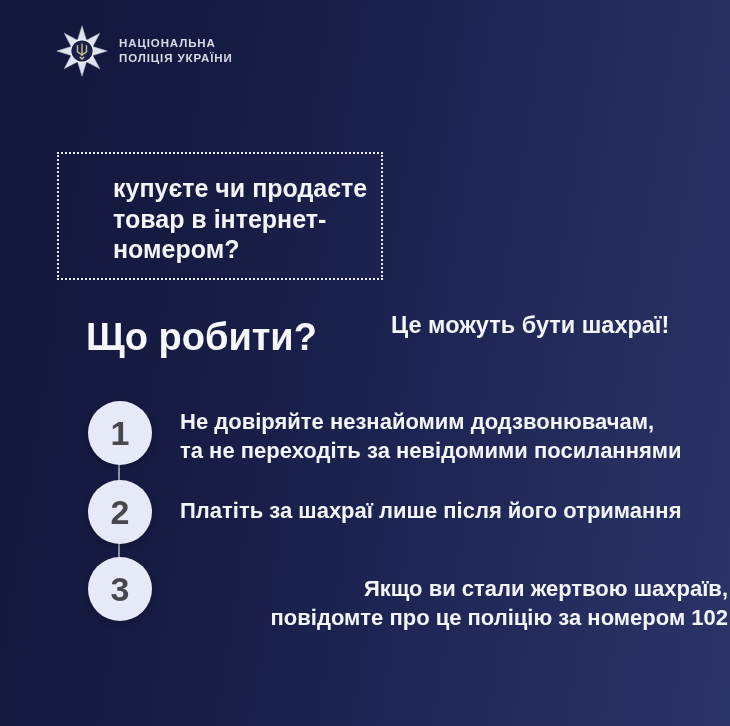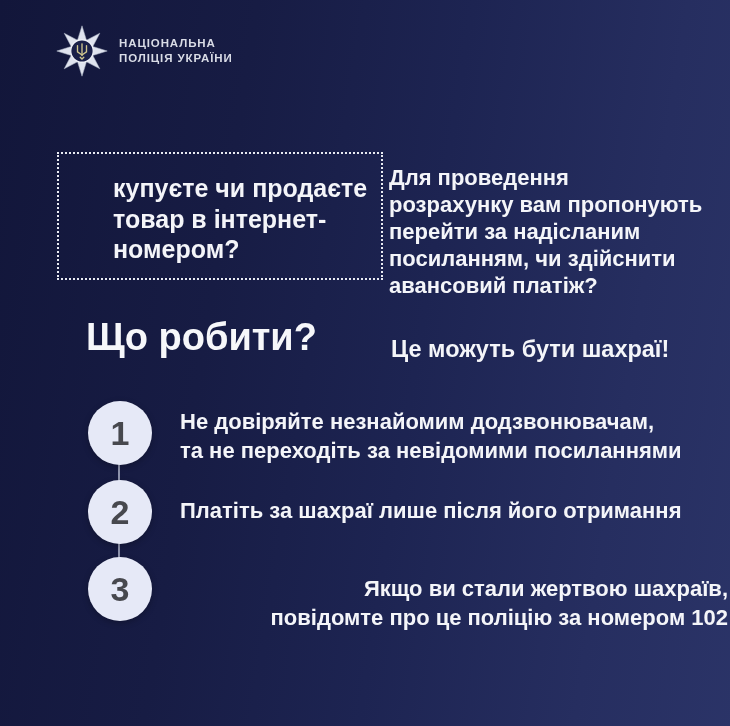--- a/index.html
+++ b/index.html
@@ -23,21 +23,21 @@
     padding:19px 8px 8px 54px;
   }
   .question-box .q-text{
     font-size:25px;font-weight:bold;line-height:1.22;white-space:pre-line;color:#f4f5f9;
   }
   .scenario{
     position:absolute;left:389px;top:164px;width:335px;
     font-size:22px;font-weight:bold;line-height:27px;white-space:pre-line;color:#f4f5f9;
   }
   .warning{
-    position:absolute;left:391px;top:336px;
+    position:absolute;left:391px;top:312px;
     font-size:23.5px;font-weight:bold;color:#f4f5f9;
   }
   .heading{
     position:absolute;left:86px;top:316px;
     font-size:38px;font-weight:bold;color:#f6f7fa;
   }
   .connector{
     position:absolute;left:118px;top:434px;width:2px;height:155px;
     background:#8f94ad;
   }
@@ -74,25 +74,20 @@
     <div class="brand-text">НАЦІОНАЛЬНА
 ПОЛІЦІЯ УКРАЇНИ</div>
   </div>
 
   <div class="question-box">
     <div class="q-text">купуєте чи продаєте
 товар в інтернет-
 номером?</div>
   </div>
 
-  <div class="scenario">Для проведення
-розрахунку вам пропонують
-перейти за надісланим
-посиланням, чи здійснити
-авансовий платіж?</div>
 
   <div class="warning">Це можуть бути шахраї!</div>
 
   <div class="heading">Що робити?</div>
 
   <div class="connector"></div>
 
   <div class="tip-circle c1">
     <span class="num">1</span>
   </div>

